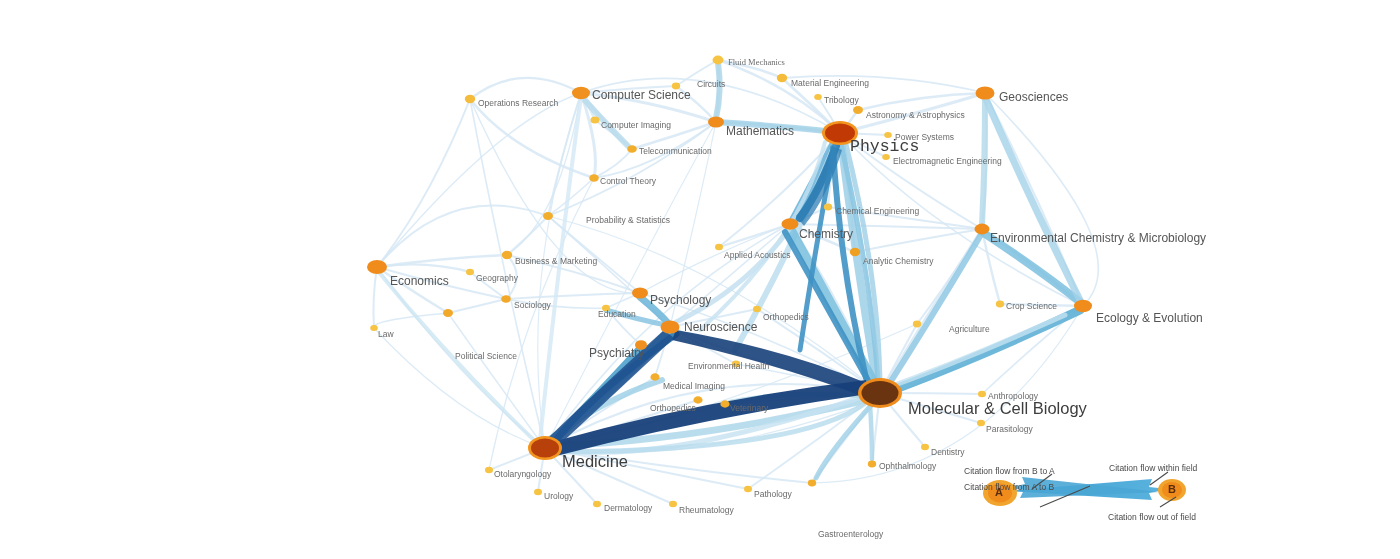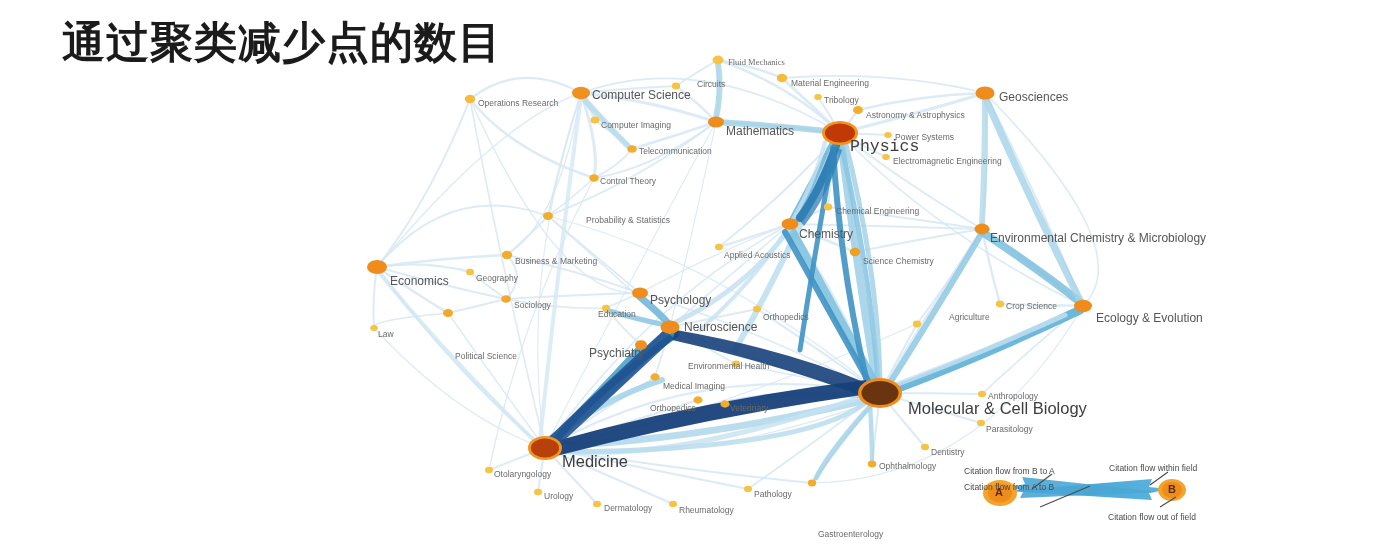--- a/index.html
+++ b/index.html
@@ -31,21 +31,20 @@
   .legendnodetext{
     position:absolute;color:#5a2d0b;font-size:11px;font-weight:bold;
     font-family:"Liberation Sans","DejaVu Sans",sans-serif;
   }
 </style>
 </head>
 <body>
 
 <div id="slide">
 
-  <div id="title">通过聚类减少点的数目</div>
 
   <svg id="graph" viewBox="0 0 1400 559" xmlns="http://www.w3.org/2000/svg">
     <defs>
       <linearGradient id="gMid" x1="0" y1="0" x2="1" y2="0">
         <stop offset="0%" stop-color="#2f7fb5" stop-opacity="0.95"></stop>
         <stop offset="100%" stop-color="#bcdcee" stop-opacity="0.7"></stop>
       </linearGradient>
       <linearGradient id="gDark" x1="0" y1="0" x2="1" y2="0">
         <stop offset="0%" stop-color="#123a72" stop-opacity="0.98"></stop>
         <stop offset="100%" stop-color="#2f6fae" stop-opacity="0.85"></stop>
@@ -318,33 +317,33 @@
     <div class="nodelabel lvl-major" style="left:850px;top:137px;font-family:Liberation Mono, monospace;">Physics</div>
     <div class="nodelabel lvl-minor" style="left:895px;top:132px;">Power Systems</div>
     <div class="nodelabel lvl-minor" style="left:639px;top:146px;">Telecommunication</div>
     <div class="nodelabel lvl-minor" style="left:893px;top:156px;">Electromagnetic Engineering</div>
     <div class="nodelabel lvl-minor" style="left:600px;top:176px;">Control Theory</div>
     <div class="nodelabel lvl-minor" style="left:836px;top:206px;">Chemical Engineering</div>
     <div class="nodelabel lvl-minor" style="left:556px;top:215px;padding-left:30px;">Probability &amp; Statistics</div>
     <div class="nodelabel lvl-mid" style="left:799px;top:227px;">Chemistry</div>
     <div class="nodelabel lvl-mid" style="left:990px;top:231px;">Environmental Chemistry &amp; Microbiology</div>
     <div class="nodelabel lvl-minor" style="left:724px;top:250px;">Applied Acoustics</div>
-    <div class="nodelabel lvl-minor" style="left:863px;top:256px;">Science Chemistry</div>
+    <div class="nodelabel lvl-minor" style="left:863px;top:256px;">Analytic Chemistry</div>
     <div class="nodelabel lvl-minor" style="left:515px;top:256px;">Business &amp; Marketing</div>
     <div class="nodelabel lvl-mid" style="left:390px;top:274px;">Economics</div>
     <div class="nodelabel lvl-minor" style="left:476px;top:273px;">Geography</div>
     <div class="nodelabel lvl-mid" style="left:650px;top:293px;">Psychology</div>
     <div class="nodelabel lvl-minor" style="left:1006px;top:301px;">Crop Science</div>
     <div class="nodelabel lvl-minor" style="left:514px;top:300px;">Sociology</div>
     <div class="nodelabel lvl-mid" style="left:1096px;top:311px;">Ecology &amp; Evolution</div>
     <div class="nodelabel lvl-minor" style="left:763px;top:312px;">Orthopedics</div>
     <div class="nodelabel lvl-minor" style="left:598px;top:309px;">Education</div>
     <div class="nodelabel lvl-minor" style="left:455px;top:315px;margin-top:36px;">Political Science</div>
     <div class="nodelabel lvl-mid" style="left:684px;top:320px;">Neuroscience</div>
-    <div class="nodelabel lvl-minor" style="left:922px;top:312px;padding-left:27px;">Agriculture</div>
+    <div class="nodelabel lvl-minor" style="left:922px;top:324px;padding-left:27px;">Agriculture</div>
     <div class="nodelabel lvl-minor" style="left:378px;top:329px;">Law</div>
     <div class="nodelabel lvl-mid" style="left:589px;top:346px;">Psychiatry</div>
     <div class="nodelabel lvl-minor" style="left:688px;top:361px;">Environmental Health</div>
     <div class="nodelabel lvl-minor" style="left:663px;top:381px;">Medical Imaging</div>
     <div class="nodelabel lvl-major" style="left:908px;top:399px;">Molecular &amp; Cell Biology</div>
     <div class="nodelabel lvl-minor" style="left:988px;top:391px;">Anthropology</div>
     <div class="nodelabel lvl-minor" style="left:650px;top:403px;">Orthopedics</div>
     <div class="nodelabel lvl-minor" style="left:730px;top:403px;">Veterinary</div>
     <div class="nodelabel lvl-minor" style="left:986px;top:424px;">Parasitology</div>
     <div class="nodelabel lvl-major" style="left:562px;top:452px;">Medicine</div>

